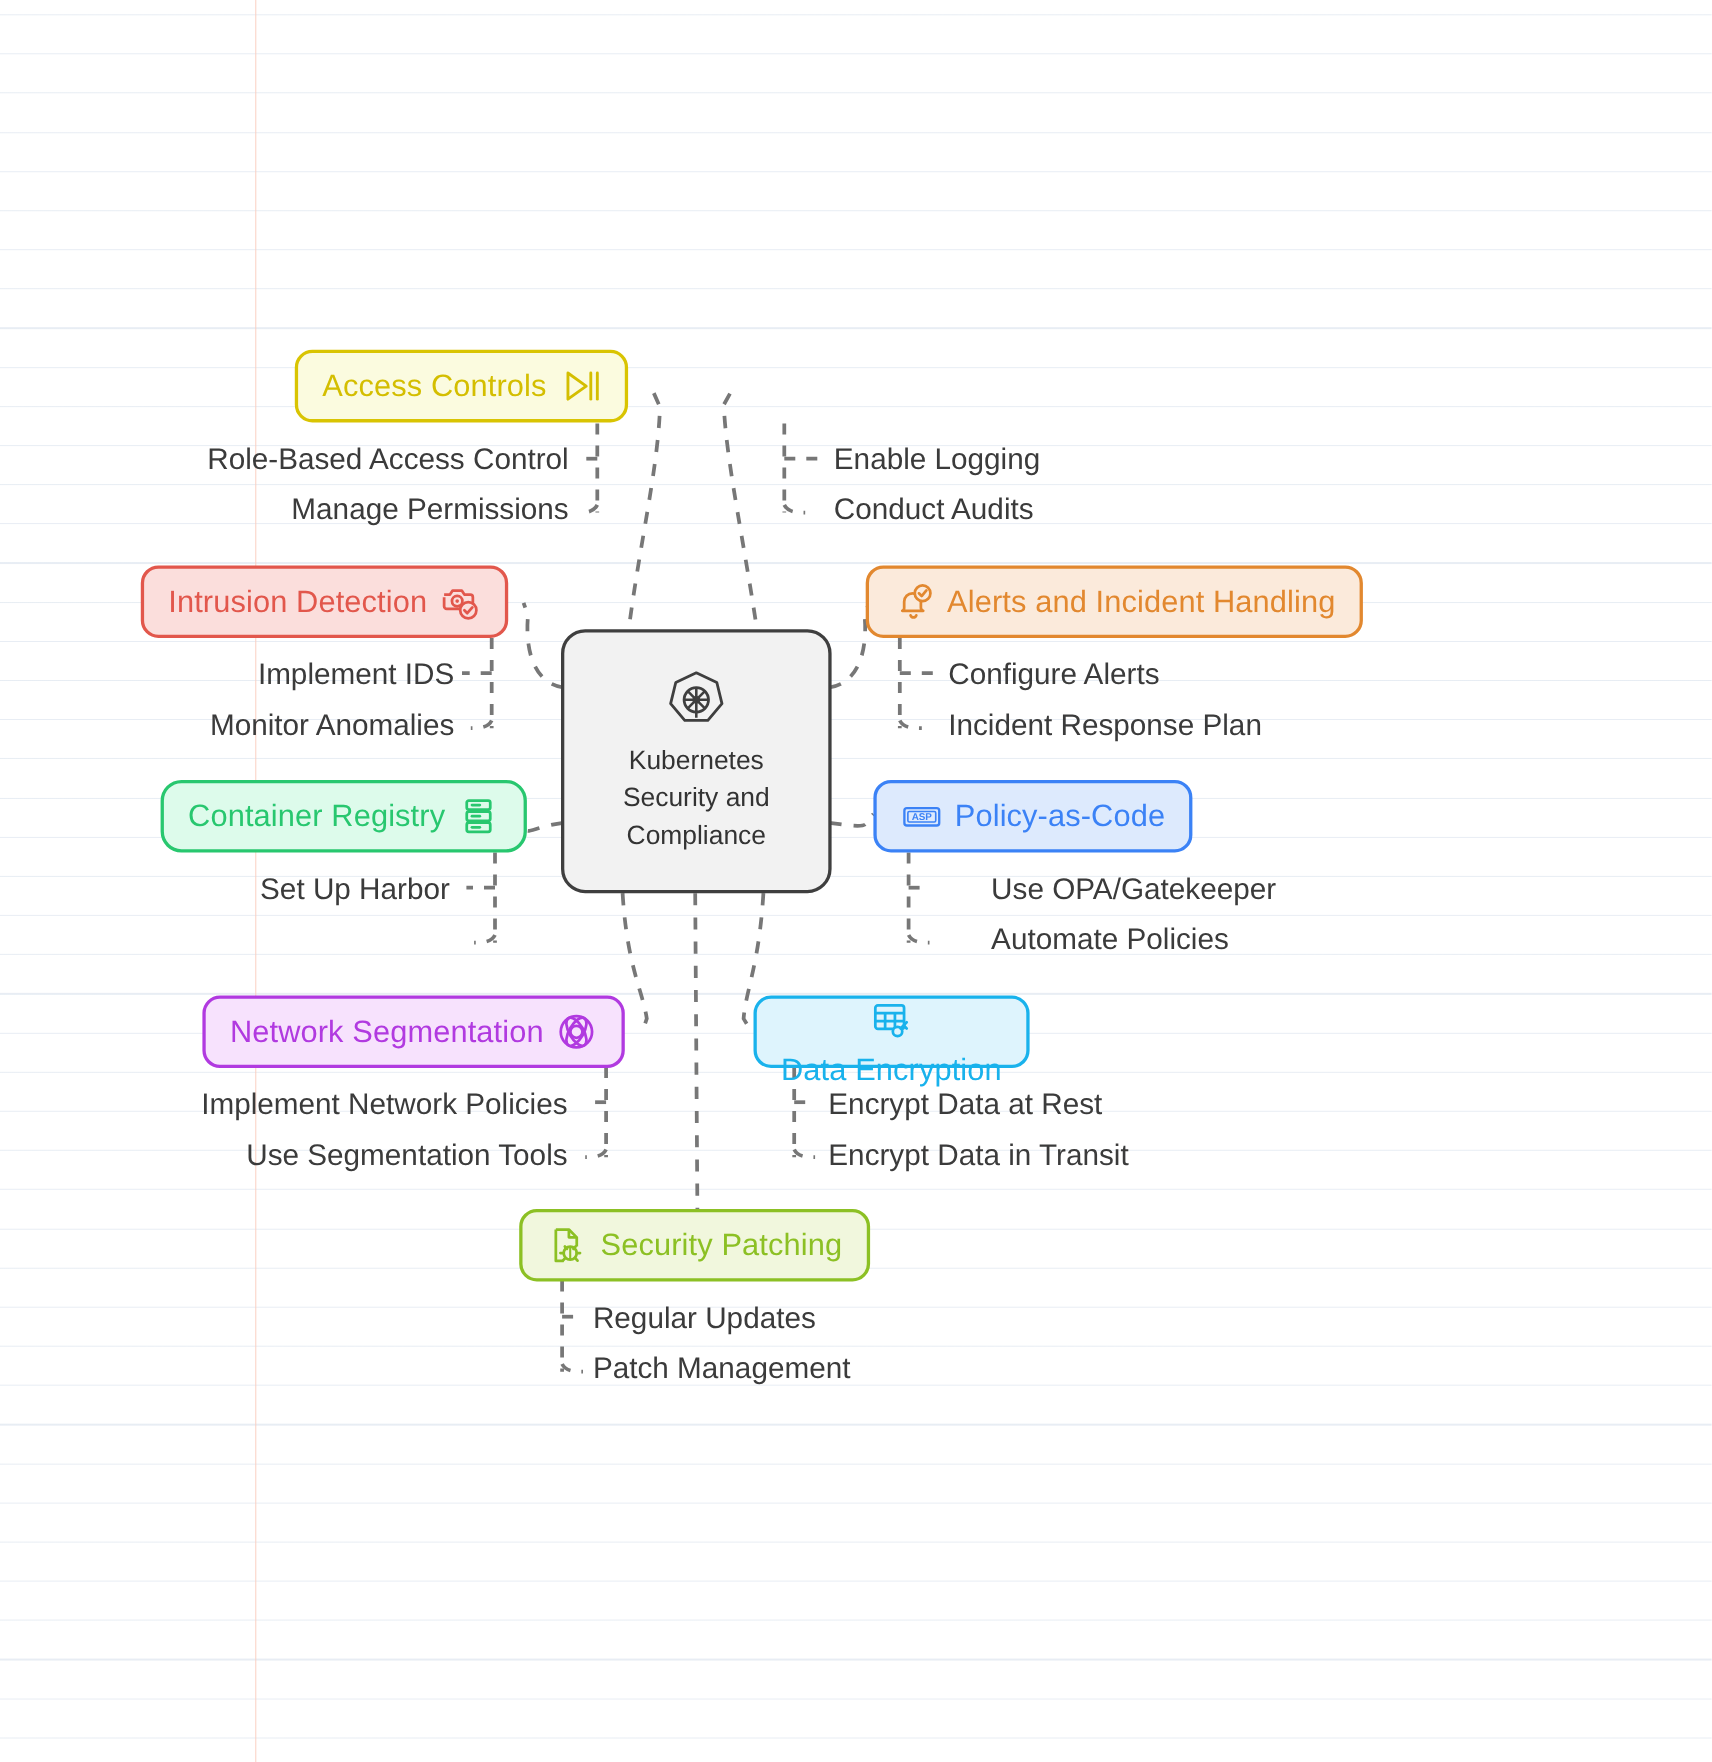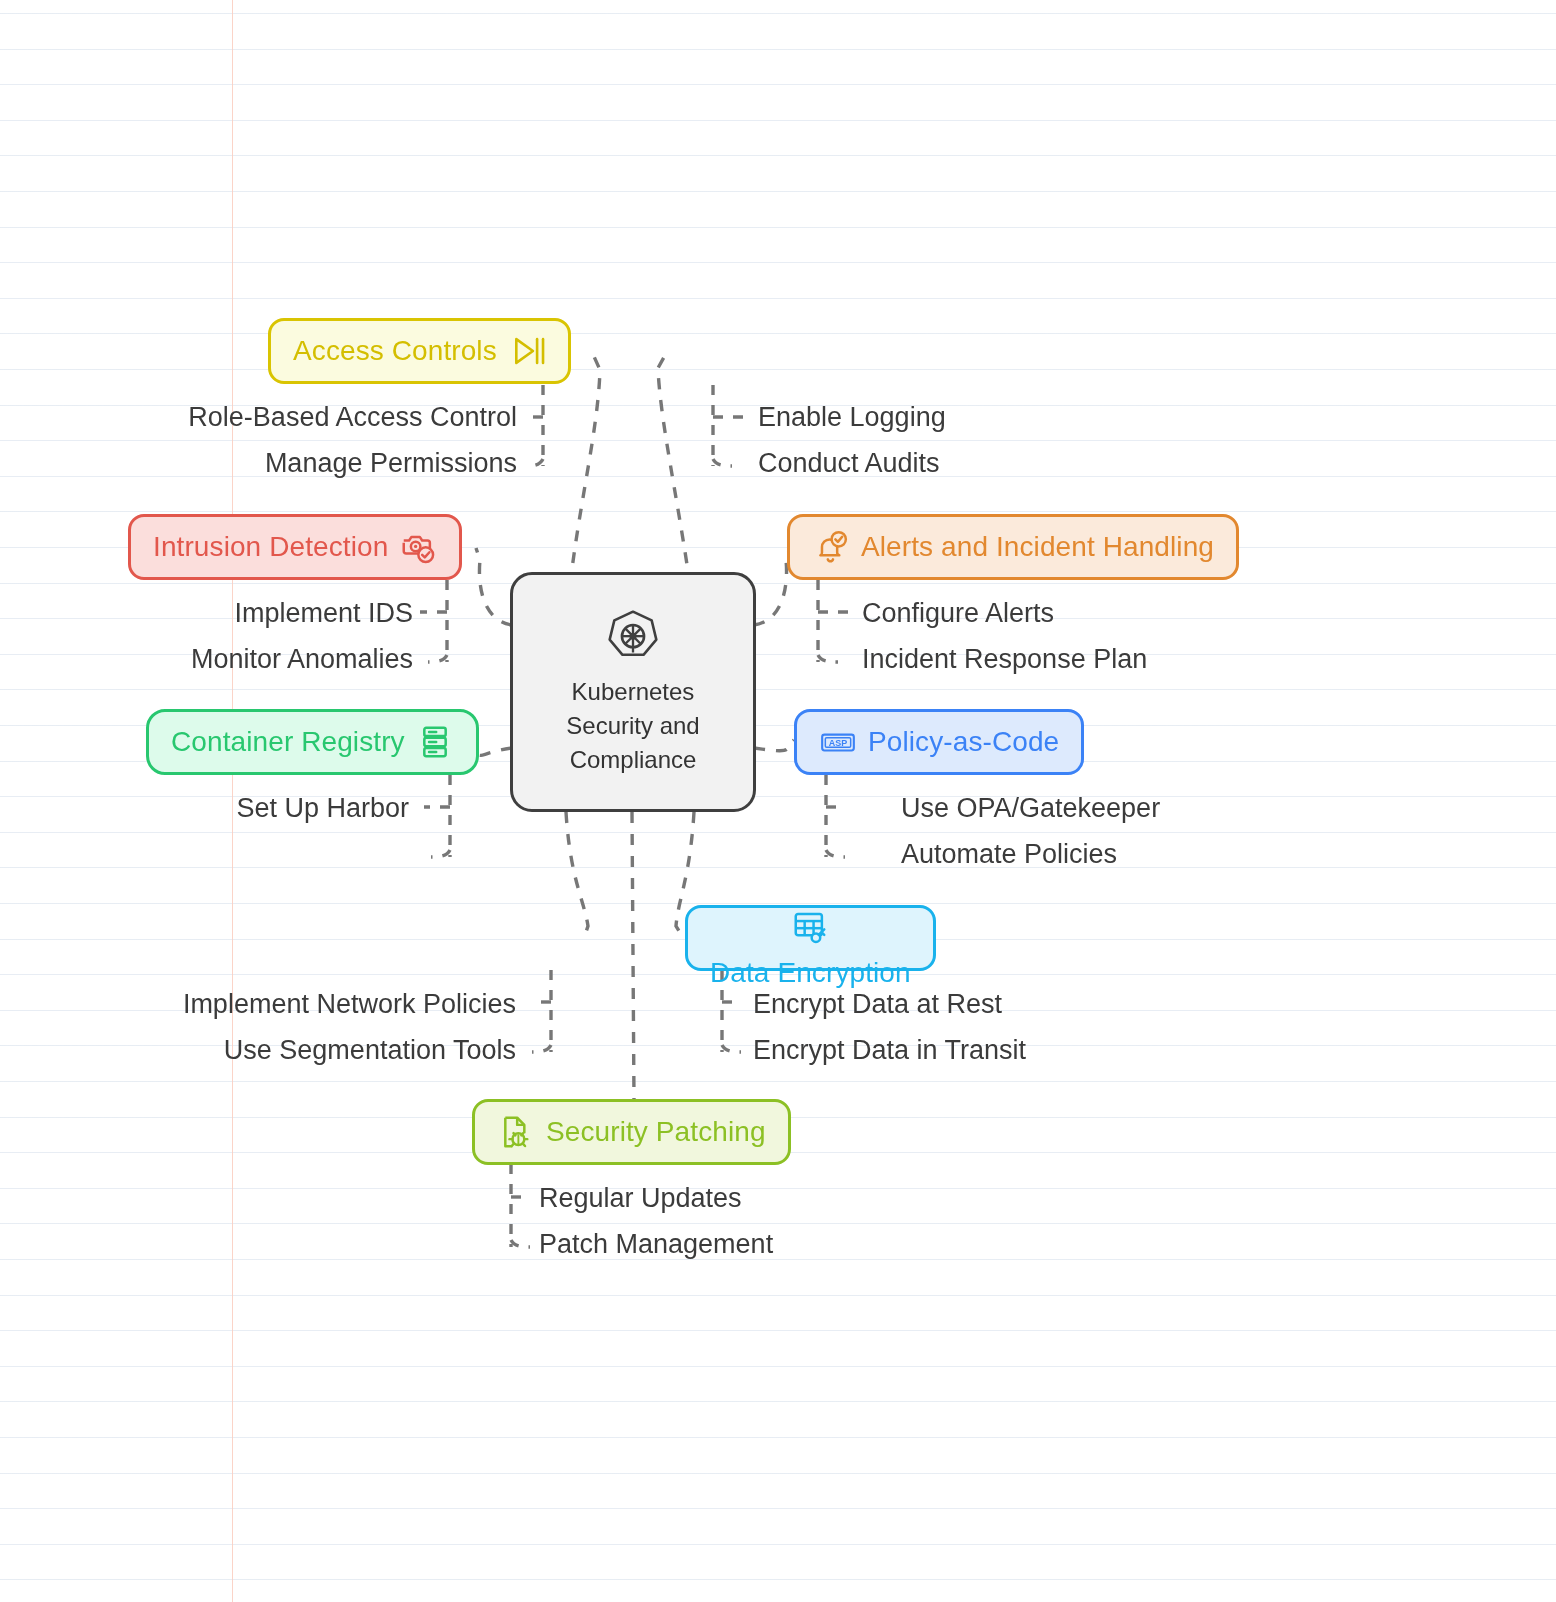--- a/index.html
+++ b/index.html
@@ -312,20 +312,31 @@
           <text x="18" y="19.6" font-family="Liberation Sans, sans-serif" font-size="8.5" font-weight="bold" fill="#3b82f6" stroke="none" text-anchor="middle">ASP</text>
         </svg>
       </span>
       <span class="lbl">Policy-as-Code</span>
     </div>
     <div class="subs right" style="left:864px; top:785px;margin-left:37px;">
       <span class="sub">Use OPA/Gatekeeper</span>
       <span class="sub">Automate Policies</span>
     </div>
 
+    <div class="node n-purple dotted-fill" style="left:184px; top:905px;">
+      <span class="lbl">Network Segmentation</span>
+      <span class="ico">
+        <svg class="icon" viewBox="0 0 32 32" fill="none" stroke="#b13ae0" stroke-width="2.1" stroke-linejoin="round">
+          <circle cx="16" cy="16" r="12"></circle>
+          <ellipse cx="16" cy="16" rx="5.5" ry="12" transform="rotate(30 16 16)"></ellipse>
+          <ellipse cx="16" cy="16" rx="5.5" ry="12" transform="rotate(-30 16 16)"></ellipse>
+          <circle cx="16" cy="16" r="4.6"></circle>
+        </svg>
+      </span>
+    </div>
     <div class="subs left" style="right:1040px; top:981px;">
       <span class="sub">Implement Network Policies</span>
       <span class="sub">Use Segmentation Tools</span>
     </div>
 
     <div class="node n-cyan dotted-fill" style="left:685px; top:905px;flex-direction:column;">
       <span class="ico">
         <svg class="icon" viewBox="0 0 32 32" fill="none" stroke="#19b2ec" stroke-width="2.1" stroke-linejoin="round">
           <rect x="4" y="5" width="22" height="18" rx="2"></rect>
           <line x1="4" y1="11" x2="26" y2="11"></line>

